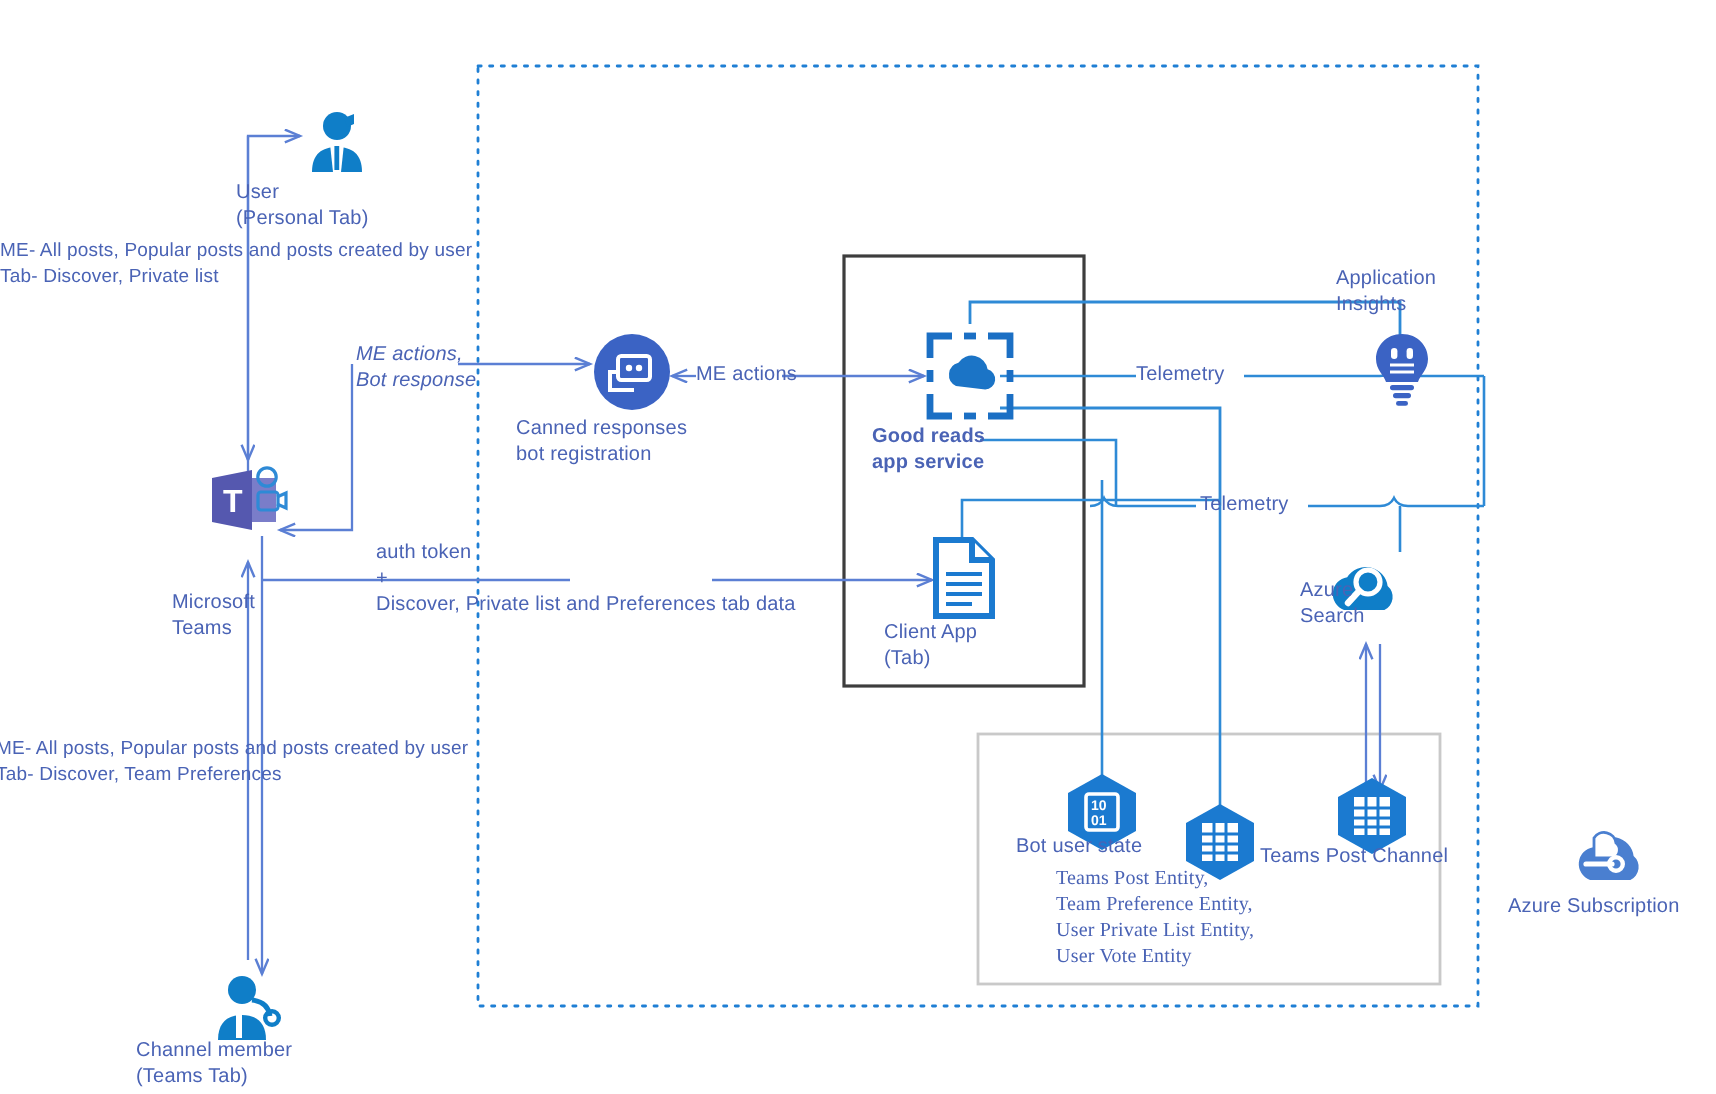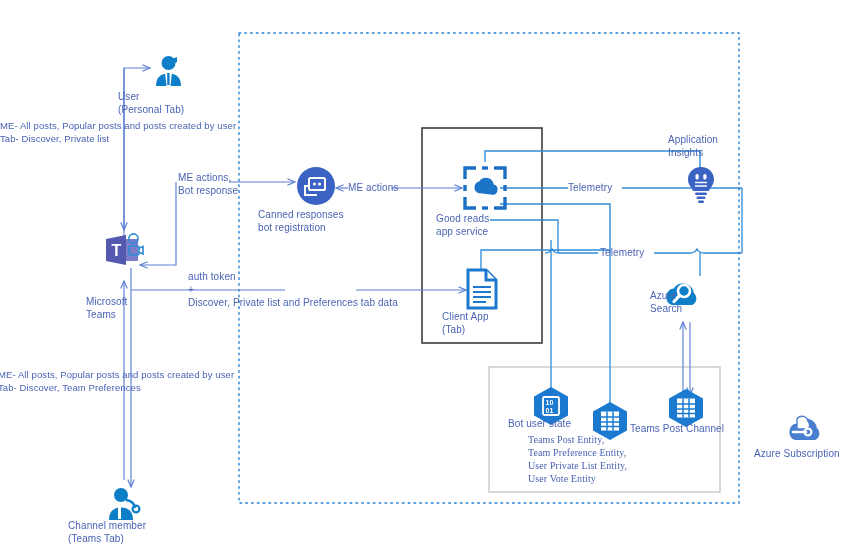--- a/index.html
+++ b/index.html
@@ -200,21 +200,21 @@
 
   <div class="lbl" style="left:86px;top:283px;width:80px;margin-top:12px;">Microsoft
 Teams</div>
 
   <div class="lbl" style="left:68px;top:519px;width:116px;">Channel member
 (Teams Tab)</div>
 
   <div class="lbl" style="left:258px;top:208px;width:116px;">Canned responses
 bot registration</div>
 
-  <div class="lbl" style="left:436px;top:212px;width:98px;">Good reads
+  <div class="lbl" style="left:436px;top:212px;width:98px;font-weight:bold;">Good reads
 app service</div>
 
   <div class="lbl" style="left:442px;top:310px;width:84px;">Client App
 (Tab)</div>
 
   <div class="lbl" style="left:668px;top:133px;width:72px;">Application
 Insights</div>
 
   <div class="lbl" style="left:650px;top:289px;width:70px;">Azure
 Search</div>
@@ -229,21 +229,21 @@
   <div class="lbl" style="left:630px;top:422px;width:112px;">Teams Post Channel</div>
 
   <div class="lbl" style="left:754px;top:447px;width:106px;">Azure Subscription</div>
 
   <div class="lbl sm" style="left:0px;top:120px;width:244px;">ME- All posts, Popular posts and posts created by user
 Tab- Discover, Private list</div>
 
   <div class="lbl sm" style="left:-2px;top:369px;width:244px;">ME- All posts, Popular posts and posts created by user
 Tab- Discover, Team Preferences</div>
 
-  <div class="lbl" style="left:178px;top:171px;width:96px;text-align:left;">ME actions,
+  <div class="lbl" style="left:178px;top:171px;width:96px;text-align:left;font-style:italic;">ME actions,
 Bot response</div>
 
   <div class="lbl" style="left:348px;top:181px;width:44px;">ME actions</div>
 
   <div class="lbl" style="left:188px;top:270px;width:252px;">auth token
 +
 Discover, Private list and Preferences tab data</div>
 
   <div class="lbl" style="left:568px;top:181px;width:54px;">Telemetry</div>
 

